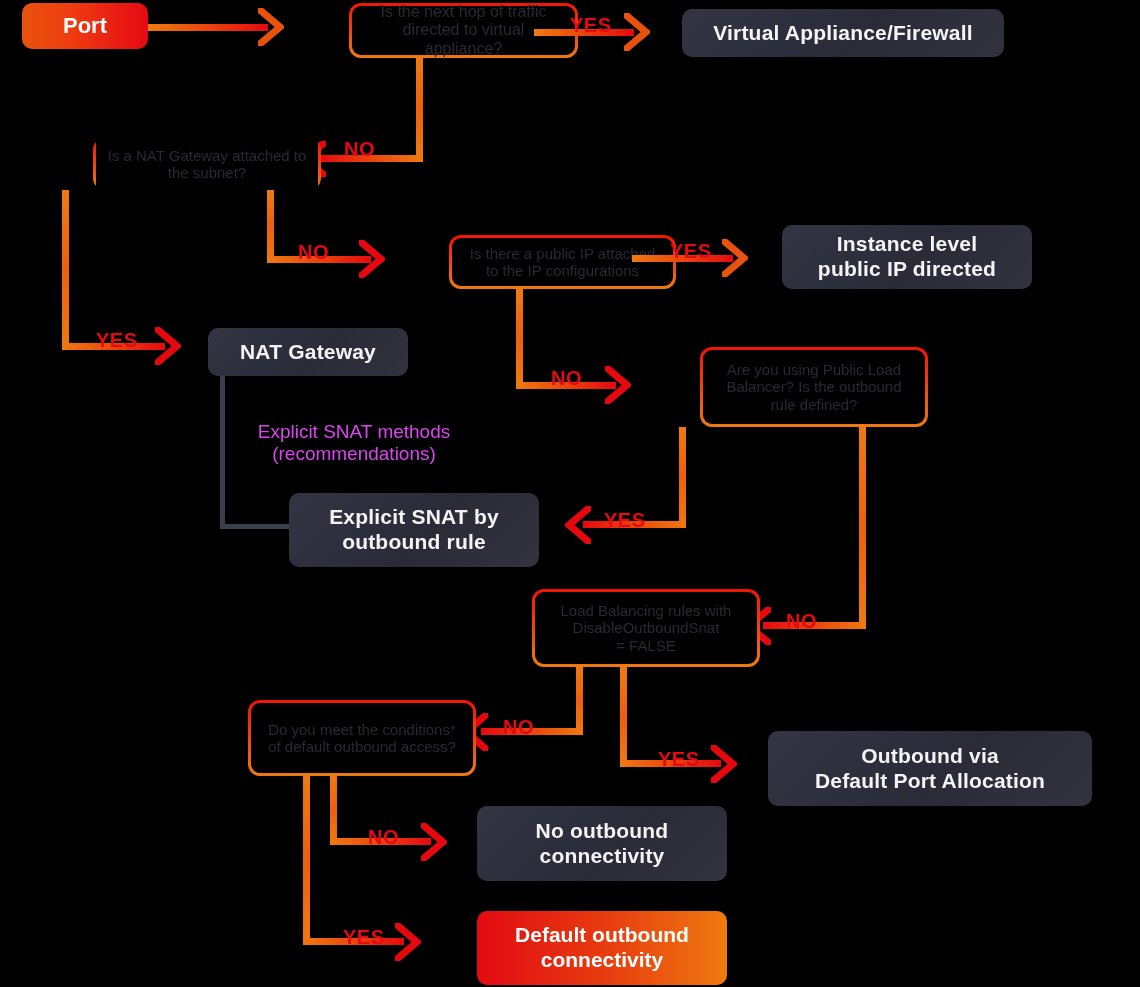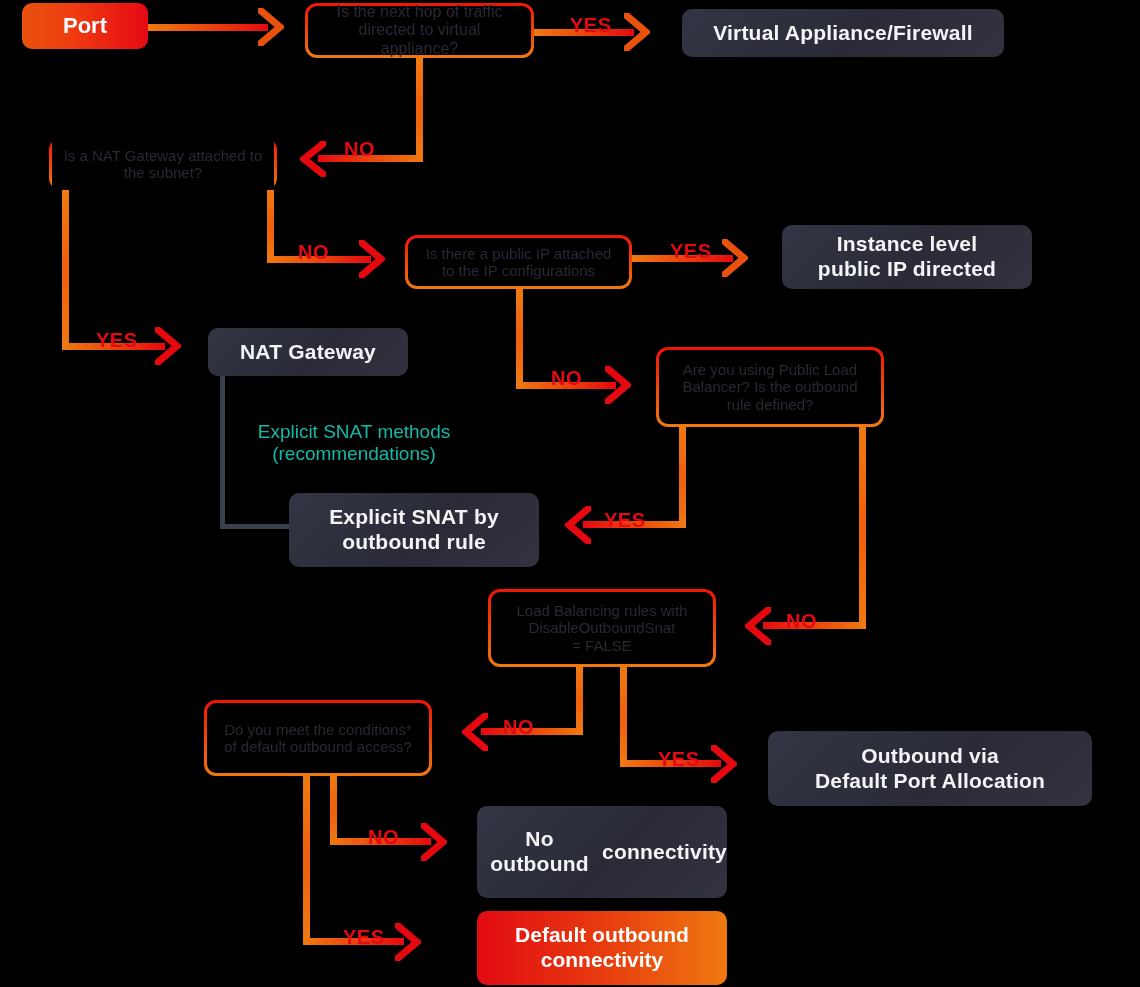--- a/index.html
+++ b/index.html
@@ -15,39 +15,39 @@
           border-radius:10px;color:#f4f4f6;font-weight:bold;line-height:1.18;
           letter-spacing:.2px;}
 
   
   .fill-grad{border-radius:10px;color:#fff;font-weight:bold;line-height:1.18;}
   .fill-grad.lr{background:linear-gradient(90deg,#e8520d 0%,#ef3d10 38%,#e50914 100%);}
   .fill-grad.rl{background:linear-gradient(90deg,#e20a12 0%,#e8400f 55%,#ef7a10 100%);justify-content:center;}
 
   
   .decision{border-radius:12px;padding:3px;
-            background:linear-gradient(180deg,#f01505 0%,#f0400a 45%,#ef7a10 100%);}
+            background:linear-gradient(180deg,#f01505 0%,#f0400a 45%,#ef7a10 100%);margin-left:44px;}
   .decision > .inner{width:100%;height:100%;border-radius:9px;background:#000;
             display:flex;align-items:center;justify-content:center;text-align:center;
             color:#2b2733;line-height:1.16;font-weight:400;}
 
   
   .seg{position:absolute;}
   .h-ro{background:linear-gradient(90deg,#ef7a10 0%,#ec4a0d 45%,#e5090f 100%);}
   .h-or{background:linear-gradient(90deg,#e5090f 0%,#ec4a0d 55%,#ef7a10 100%);}
   .v-or{background:linear-gradient(180deg,#ef7a10 0%,#ee5f0e 50%,#ef7a10 100%);}
   .gray{background:#3b3f4b;}
 
   .arrowhead{position:absolute;line-height:0;}
   .arrowhead svg{display:block;}
 
   .lbl{position:absolute;color:#e40a12;font-weight:bold;font-size:20px;
        letter-spacing:.5px;line-height:1;}
 
-  .caption{position:absolute;color:#14b8a6;font-size:19px;line-height:1.18;
+  .caption{position:absolute;color:#d946ef;font-size:19px;line-height:1.18;
            text-align:center;font-weight:400;}
 </style>
 </head>
 <body>
 
 <div id="stage">
 
   <div class="seg h-ro" style="left:148px;top:24px;width:120px;height:7px;"></div>
   <div class="arrowhead" style="left:258px;top:8px;">
     <svg width="26" height="38" viewBox="0 0 26 38">
@@ -227,21 +227,21 @@
 
   <div class="seg v-or" style="left:303px;top:776px;width:7px;height:168px;"></div>
   <div class="seg h-ro" style="left:303px;top:938px;width:101px;height:7px;"></div>
   <div class="arrowhead" style="left:395px;top:923px;">
     <svg width="26" height="38" viewBox="0 0 26 38">
         <path d="M2 2 L22 19 L2 36" fill="none" stroke="#e5090f" stroke-width="7" stroke-linecap="square"></path>
       </svg>
   </div>
   <div class="lbl" style="left:343px;top:927px;">YES</div>
 
-  <div class="node result" style="left:477px;top:806px;width:250px;height:92px;font-size:21px;flex-direction:row;">
+  <div class="node result" style="left:477px;top:806px;width:250px;height:75px;font-size:21px;flex-direction:column;">
     <span>No outbound</span>
     <span>connectivity</span>
   </div>
 
   <div class="node fill-grad rl" style="left:477px;top:911px;width:250px;height:74px;font-size:21px;flex-direction:column;">
     <span>Default outbound</span>
     <span>connectivity</span>
   </div>
 
 </div>

